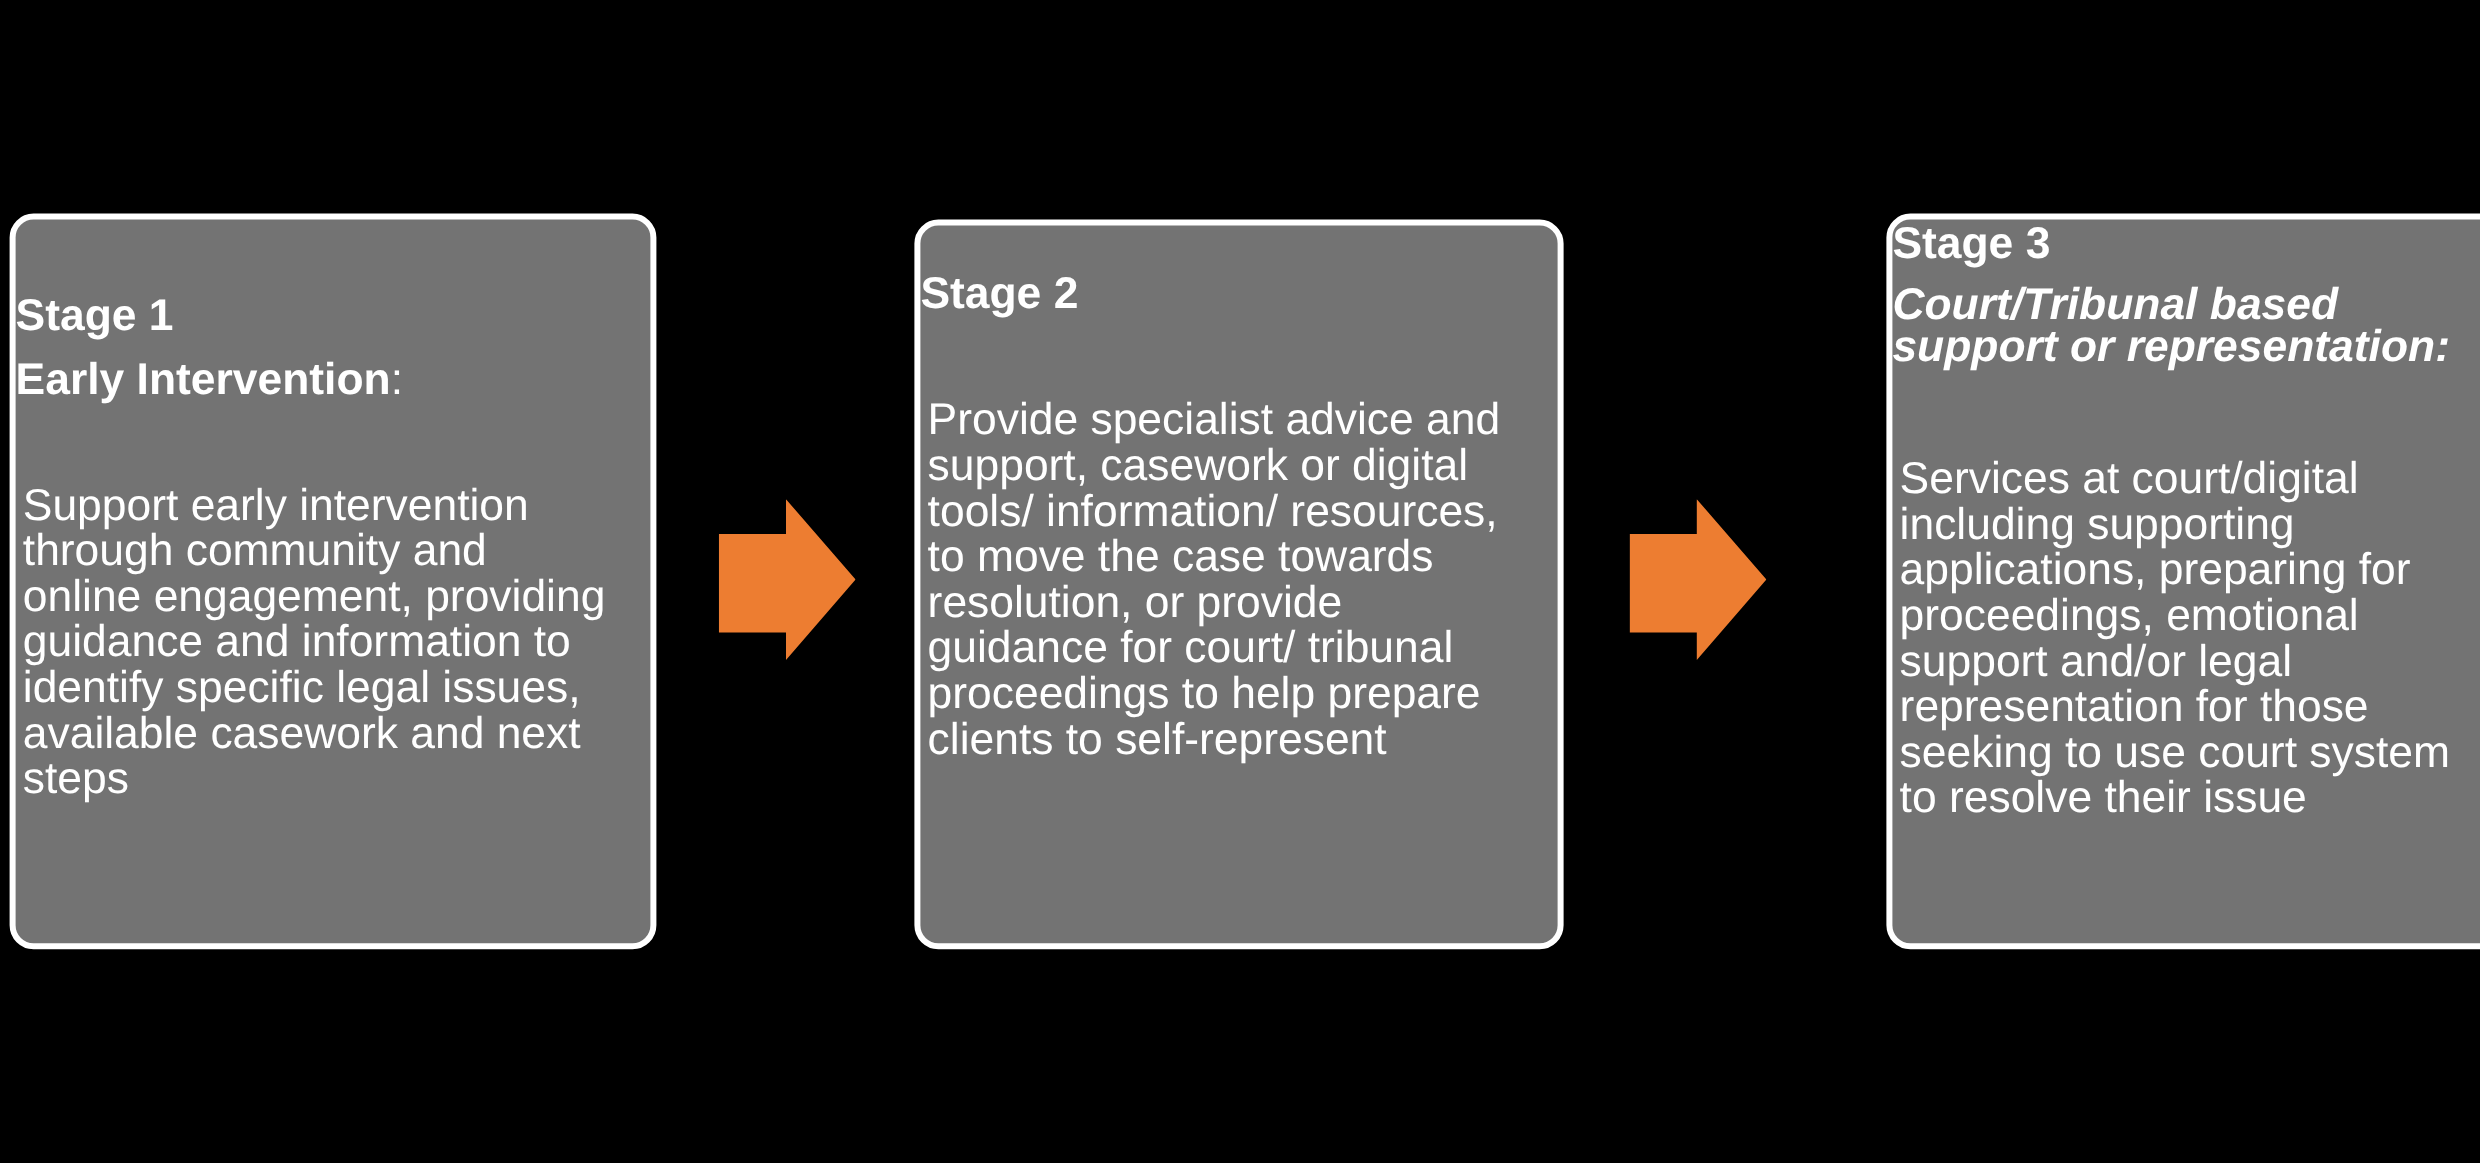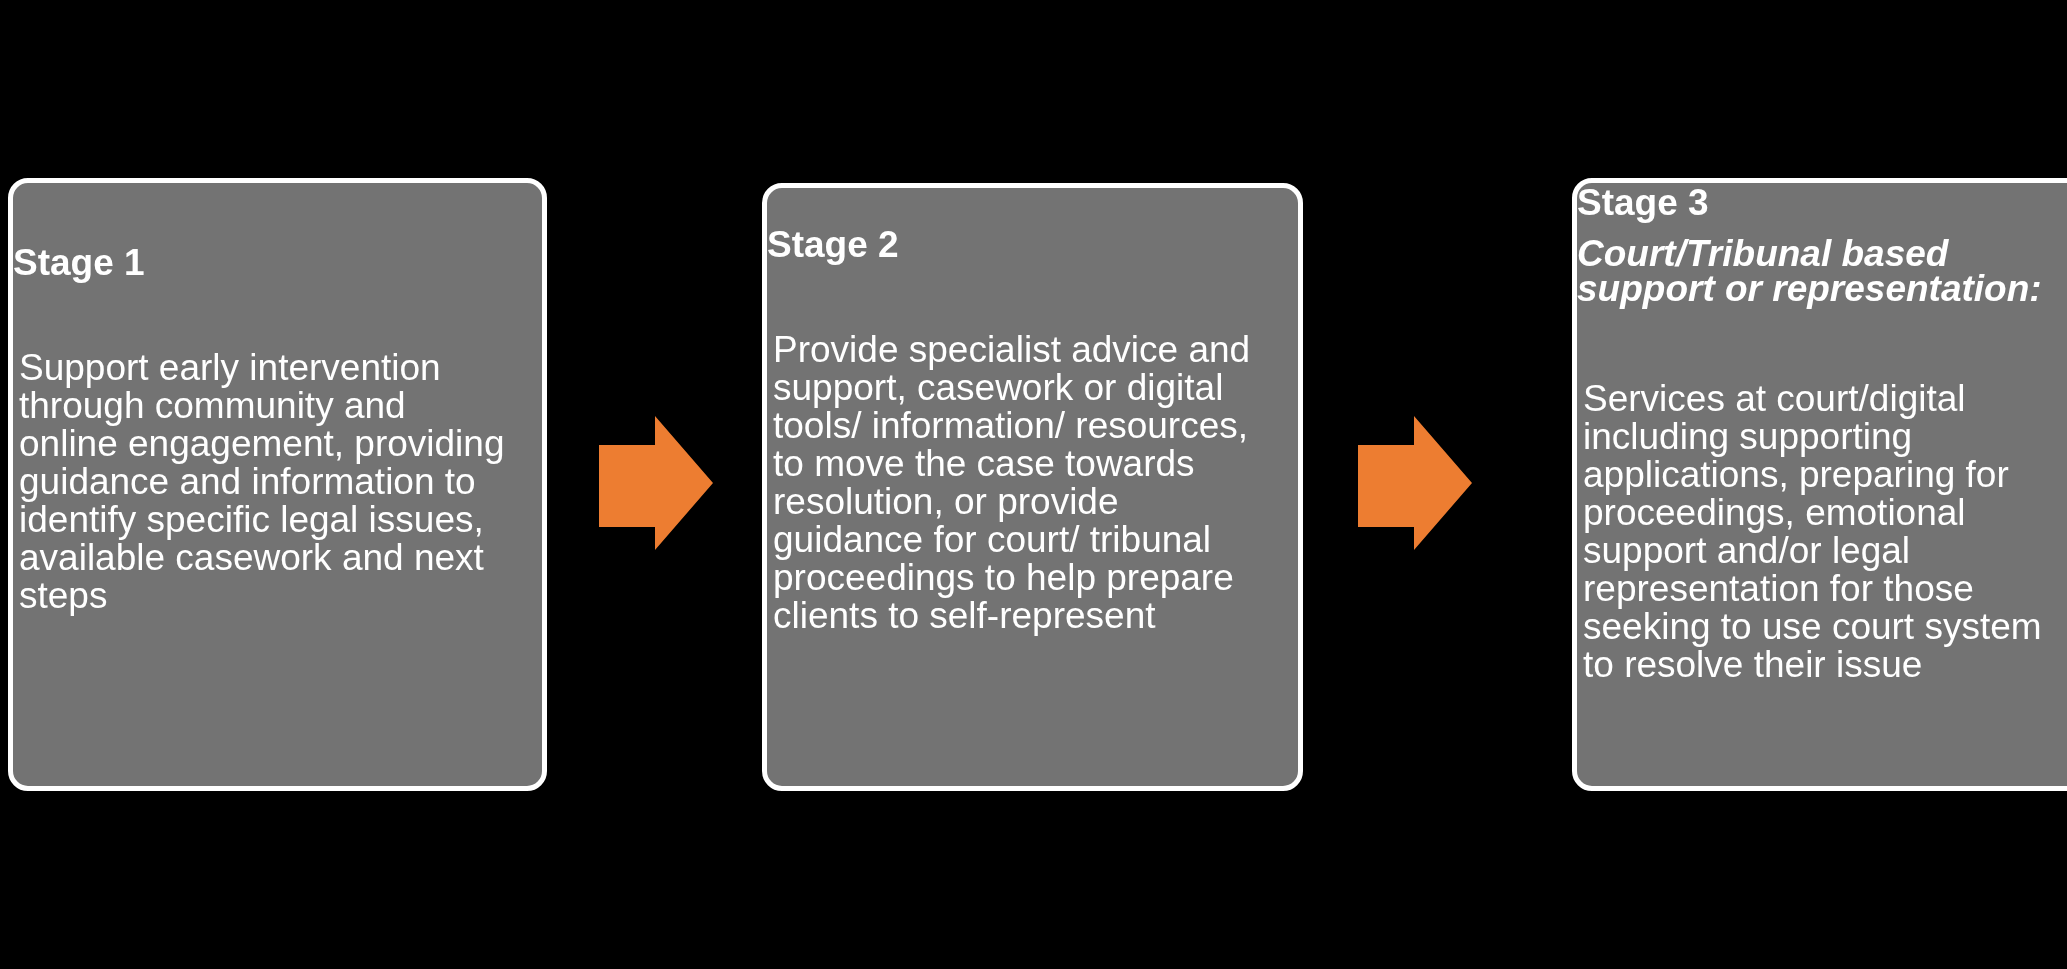--- a/index.html
+++ b/index.html
@@ -62,20 +62,21 @@
   .arrow-1 { left: 599px;  top: 416px; }
   .arrow-2 { left: 1358px; top: 416px; }
 </style>
 </head>
 <body>
 
 <div class="canvas">
 
   <section class="stage-box stage-1">
     <div class="stage-label">Stage 1</div>
+    <div class="stage-title"><span>Early Intervention</span><span class="title-colon">:</span></div>
     <div class="stage-body">Support early intervention
 through community and
 online engagement, providing
 guidance and information to
 identify specific legal issues,
 available casework and next
 steps</div>
   </section>
 
   <svg class="flow-arrow arrow-1" viewBox="0 0 114 134" xmlns="http://www.w3.org/2000/svg">

